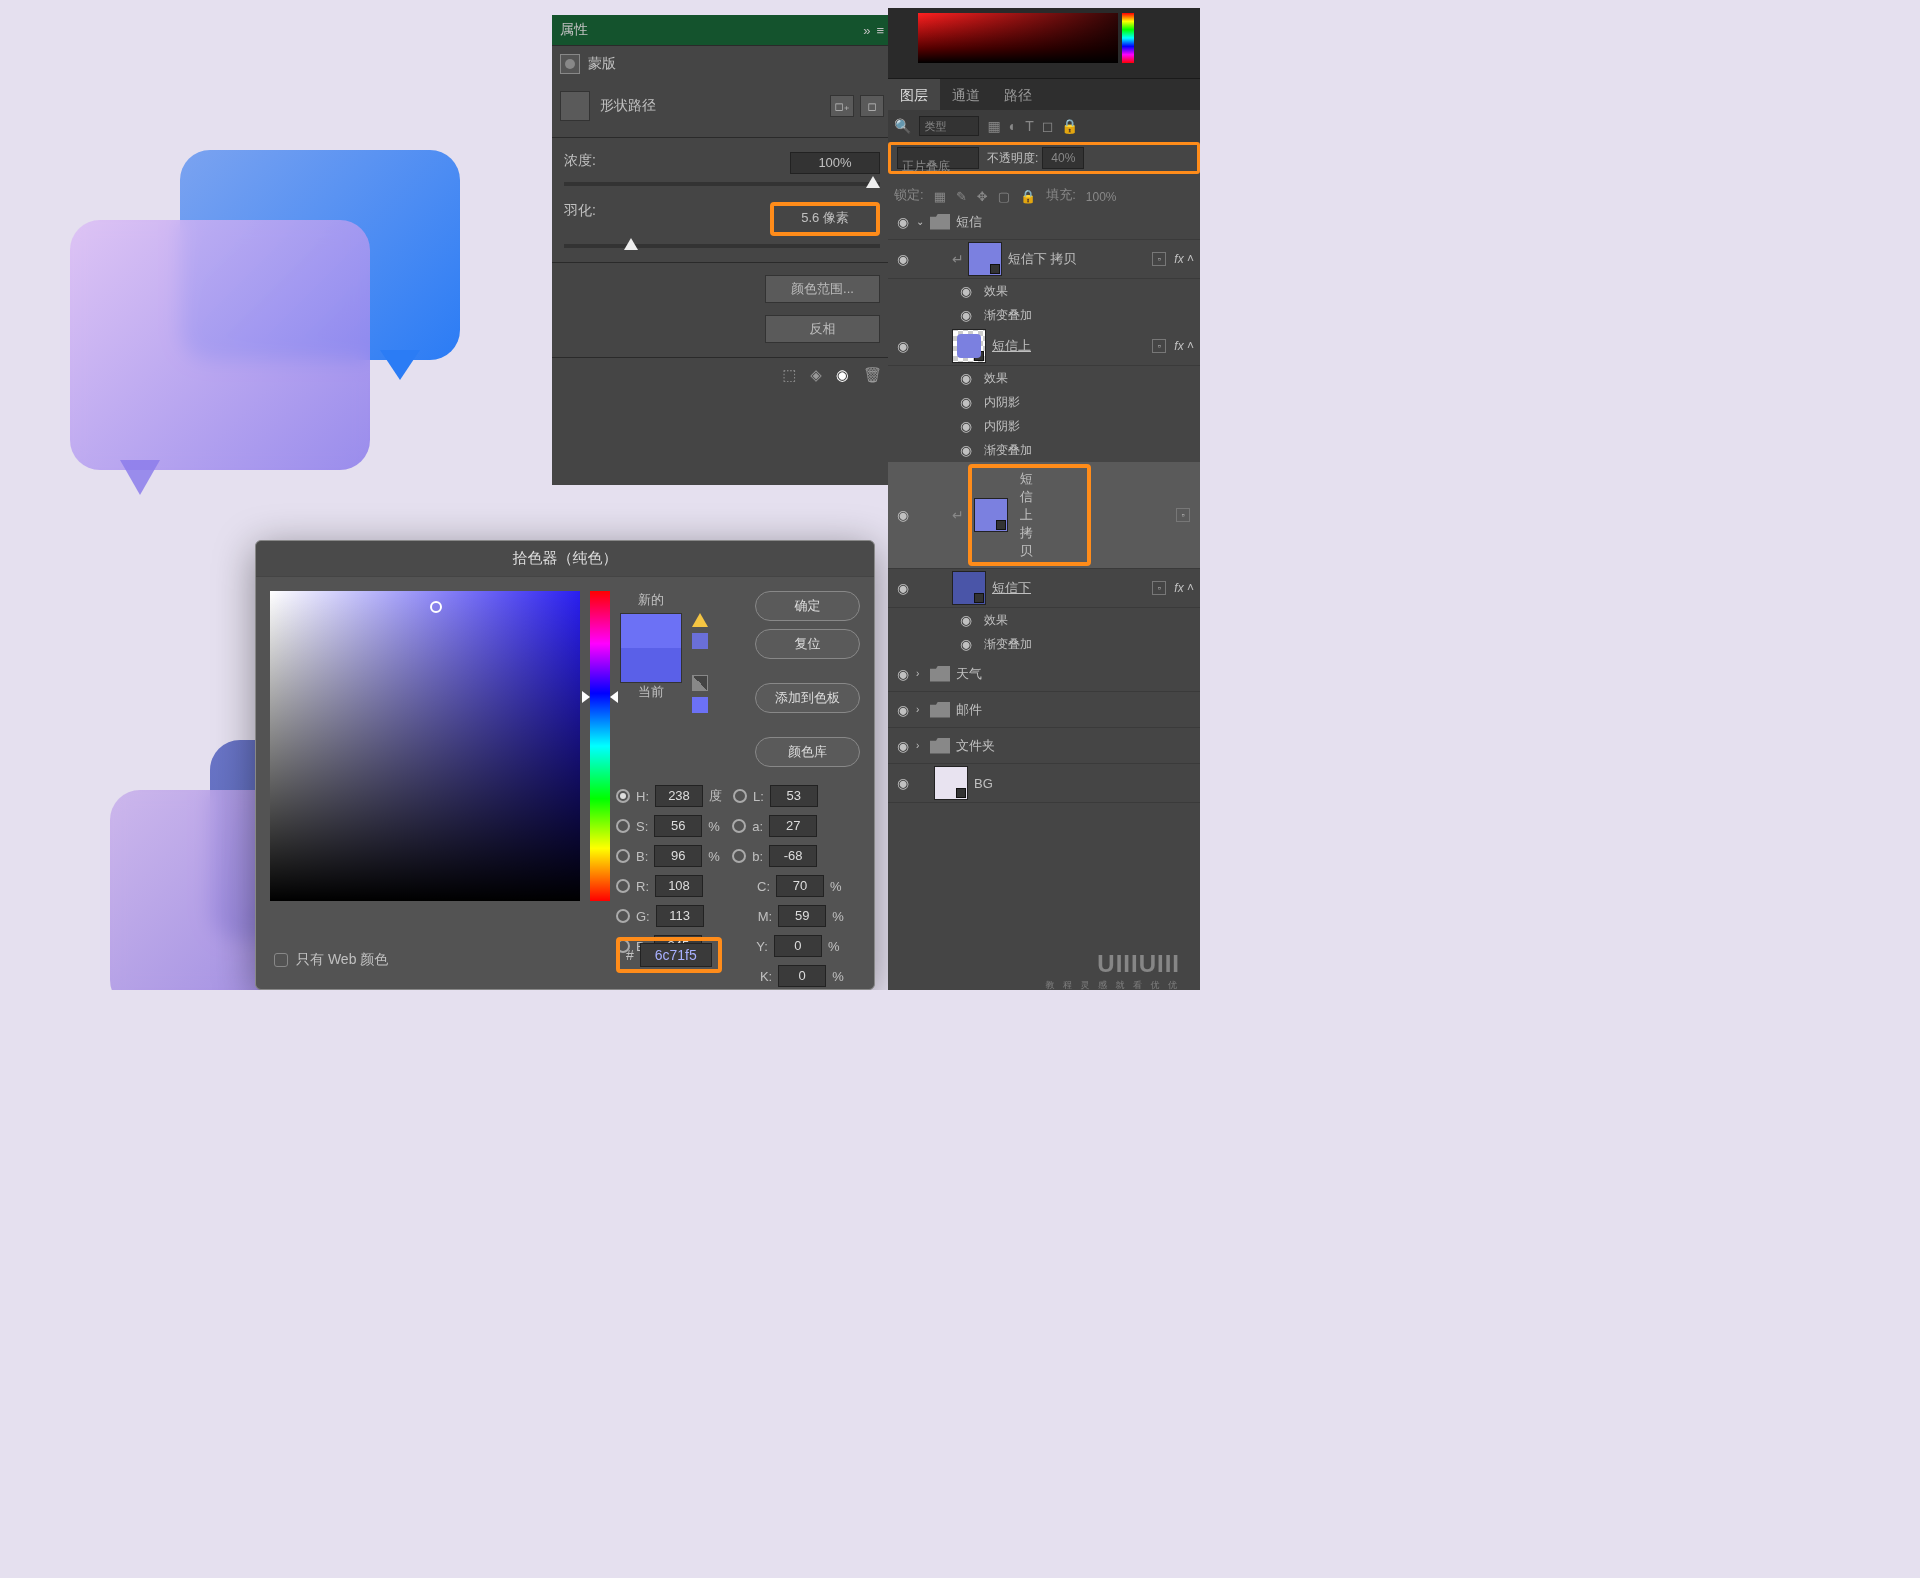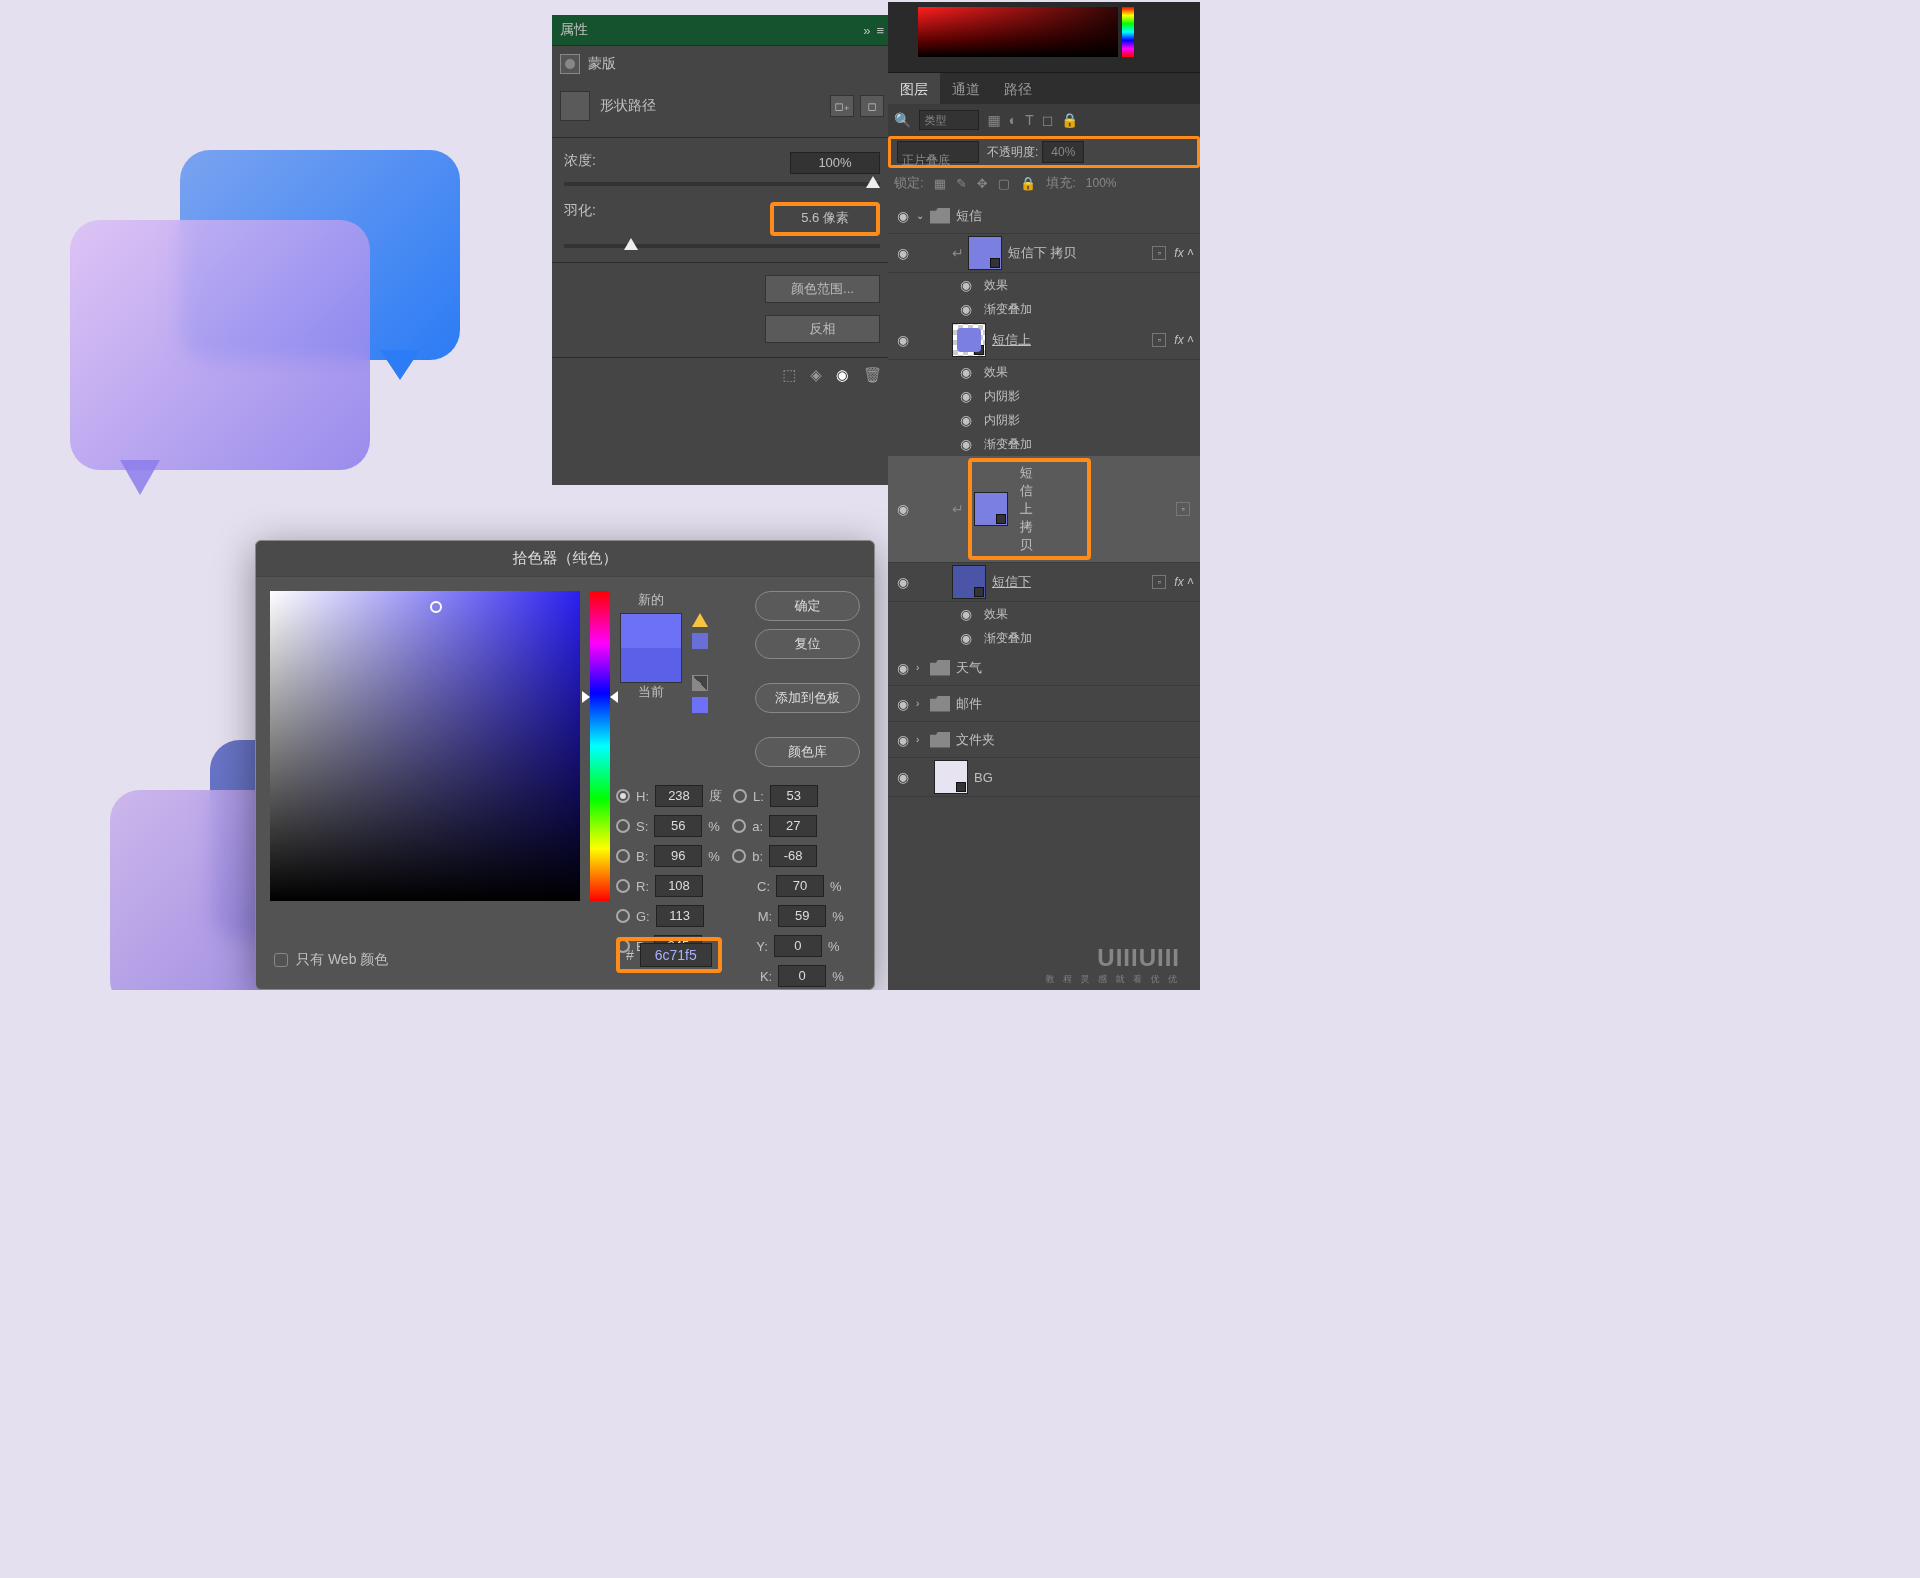--- a/index.html
+++ b/index.html
@@ -70,37 +70,37 @@
 .rd { width:14px; height:14px; border:2px solid #aaa; border-radius:50%; }
 .rd.on::after { content:""; display:block; width:6px; height:6px; background:#ddd; border-radius:50%; margin:2px; }
 .num-in { width:48px; height:22px; background:#3a3a3a; border:1px solid #222; text-align:center; line-height:20px; color:#ddd; }
 .unit { width:18px; }
 .web-row { display:flex; align-items:center; gap:8px; position:absolute; left:18px; bottom:20px; font-size:14px; }
 .cb { width:14px; height:14px; border:1px solid #888; border-radius:3px; }
 .hex-row { position:absolute; left:360px; bottom:16px; display:flex; align-items:center; gap:6px; font-size:14px; }
 .hex-in { width:72px; height:24px; background:#3a3a3a; border:1px solid #222; text-align:center; line-height:22px; color:#a8b0ff; }
 
 
-.right { right:0; top:2px; width:312px; height:100%; }
+.right { right:0; top:8px; width:312px; height:100%; }
 .right-top { height:70px; background:#2a2a2a; display:flex; }
 .clr-tri { width:200px; height:50px; margin:5px 0 0 30px; background:linear-gradient(to bottom,#ff2020,#5a0000 70%,#000); position:relative; }
 .clr-tri::after { content:""; position:absolute; inset:0; background:linear-gradient(to right,transparent,rgba(0,0,0,0.8)); }
 .hue-strip { width:12px; height:50px; margin:5px 4px; background:linear-gradient(#f00,#ff0,#0f0,#0ff,#00f,#f0f,#f00); }
 .tabs { height:32px; background:#2e2e2e; display:flex; border-top:1px solid #1a1a1a; }
 .tab { padding:0 12px; line-height:32px; font-size:14px; color:#999; }
 .tab.on { background:#454545; color:#ddd; }
 .filter-bar { height:32px; background:#3c3c3c; display:flex; align-items:center; padding:0 6px; gap:8px; }
 .filter-sel { width:60px; height:20px; background:#333; border:1px solid #222; font-size:11px; line-height:18px; padding:0 4px; color:#888; }
 .fb-icon { font-size:14px; color:#888; }
 .opts-row { height:32px; display:flex; align-items:center; padding:0 6px; font-size:13px; }
 .opts-row .sel { width:82px; height:22px; background:#333; border:1px solid #222; line-height:20px; padding:8px 4px; color:#888; font-size:12px; }
 .opts-row .lb { margin-left:8px; margin-right:4px; font-size:12px; }
 .opts-row .vb { width:42px; height:22px; background:#333; border:1px solid #222; line-height:20px; text-align:center; color:#888; font-size:12px; }
 .highlight-row { border:3px solid #ff8c1a; border-radius:3px; }
-.lock-row { height:30px; display:flex; align-items:center; padding:0 6px; font-size:12px; gap:10px; color:#888; }
+.lock-row { height:30px; display:flex; align-items:flex-end; padding:0 6px; font-size:12px; gap:10px; color:#888; }
 .lock-row span { font-size:13px; }
 
 .layer { display:flex; align-items:center; min-height:36px; padding:2px 6px; border-bottom:1px solid #3a3a3a; }
 .eye { width:18px; text-align:center; font-size:14px; margin-right:4px; }
 .indent { width:18px; }
 .exp { width:14px; font-size:10px; }
 .folder-ic { width:20px; height:16px; background:#888; margin-right:6px; clip-path:polygon(0 20%,30% 20%,40% 0,100% 0,100% 100%,0 100%); }
 .thumb { width:34px; height:34px; border:1px solid #222; margin-right:6px; background:#7b80e0; position:relative; }
 .thumb.checker { background:repeating-conic-gradient(#ccc 0 25%,#fff 0 50%) 0/10px 10px; }
 .thumb.checker::after { content:""; position:absolute; inset:4px; background:#7b80e0; border-radius:4px; }

